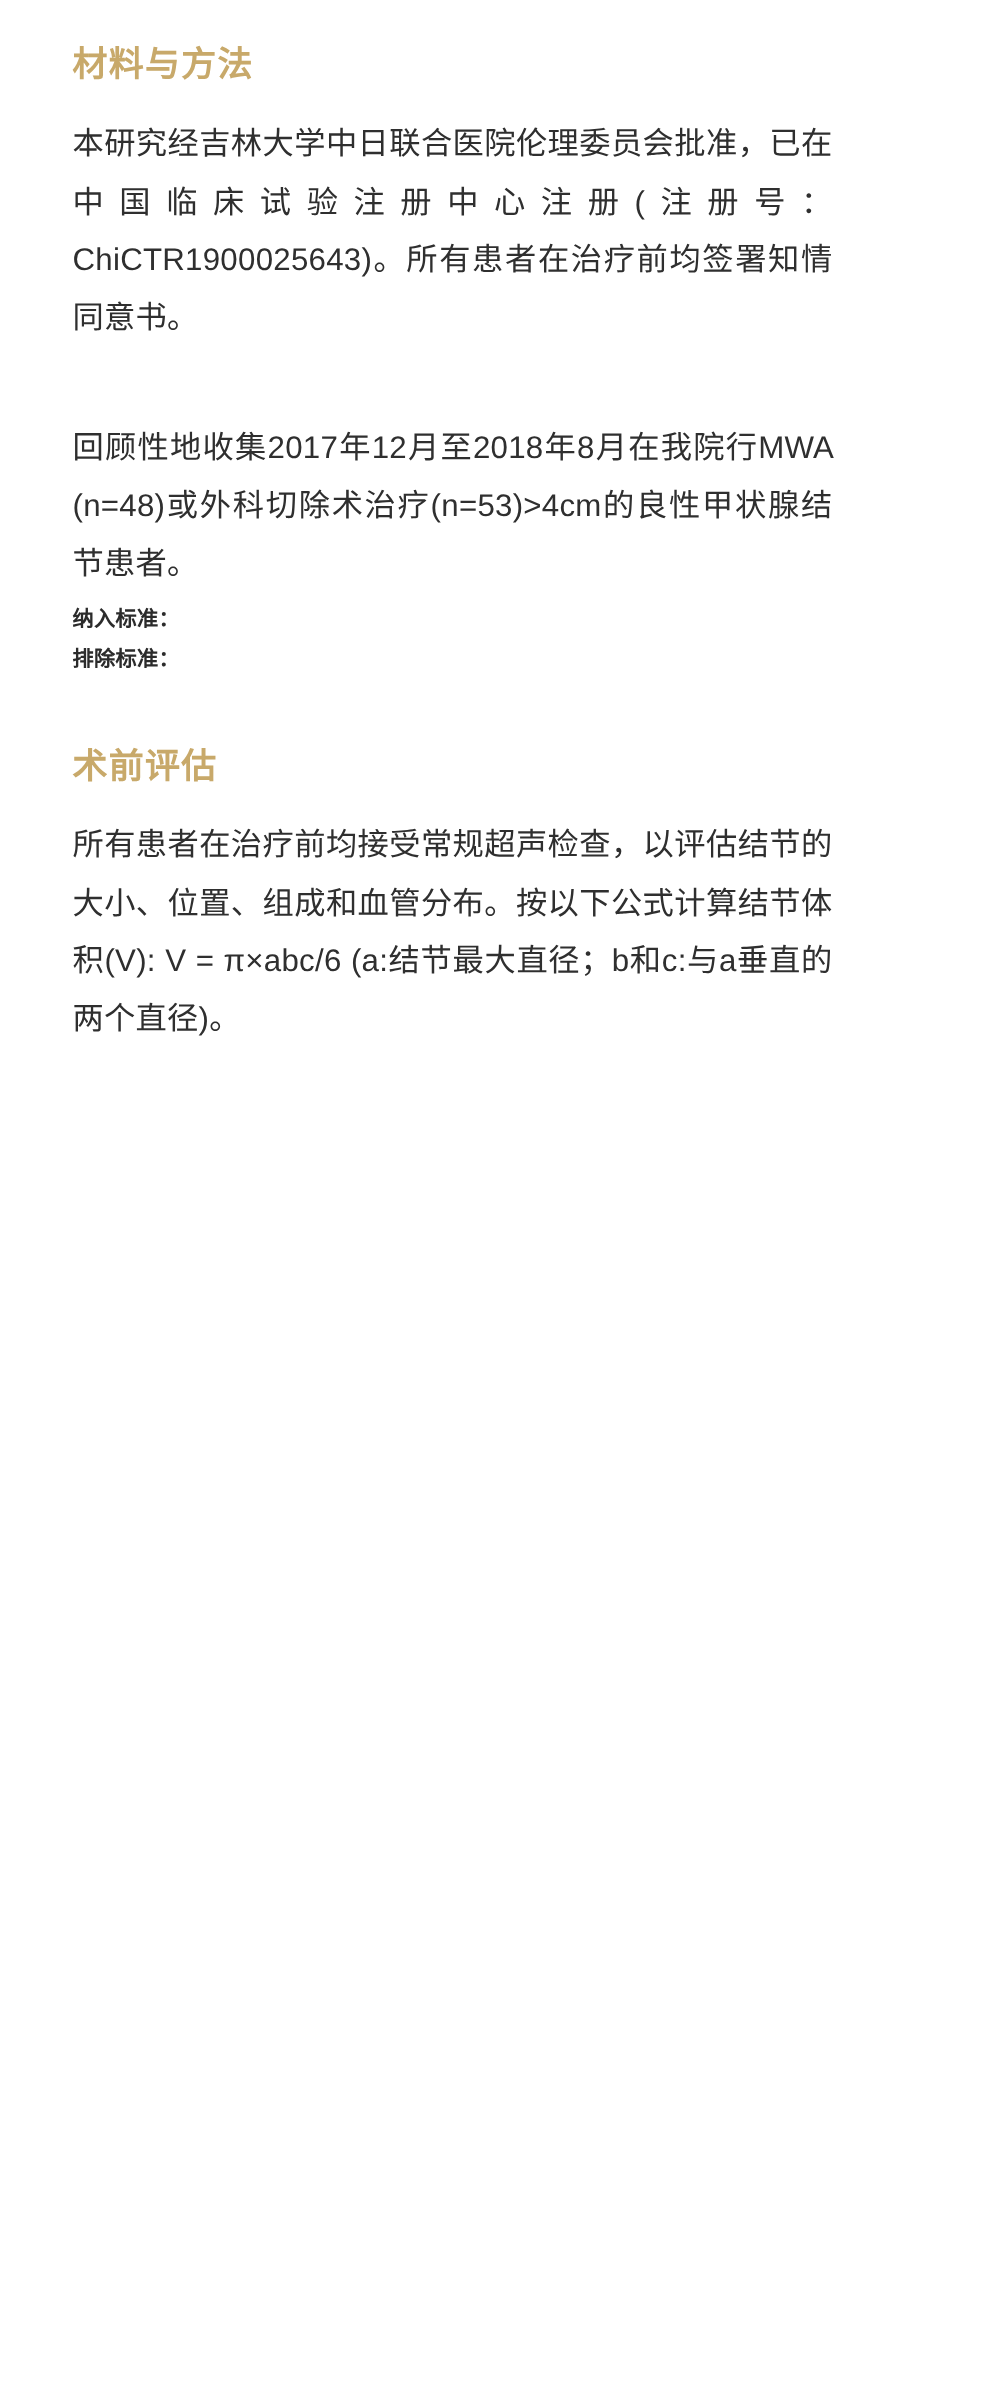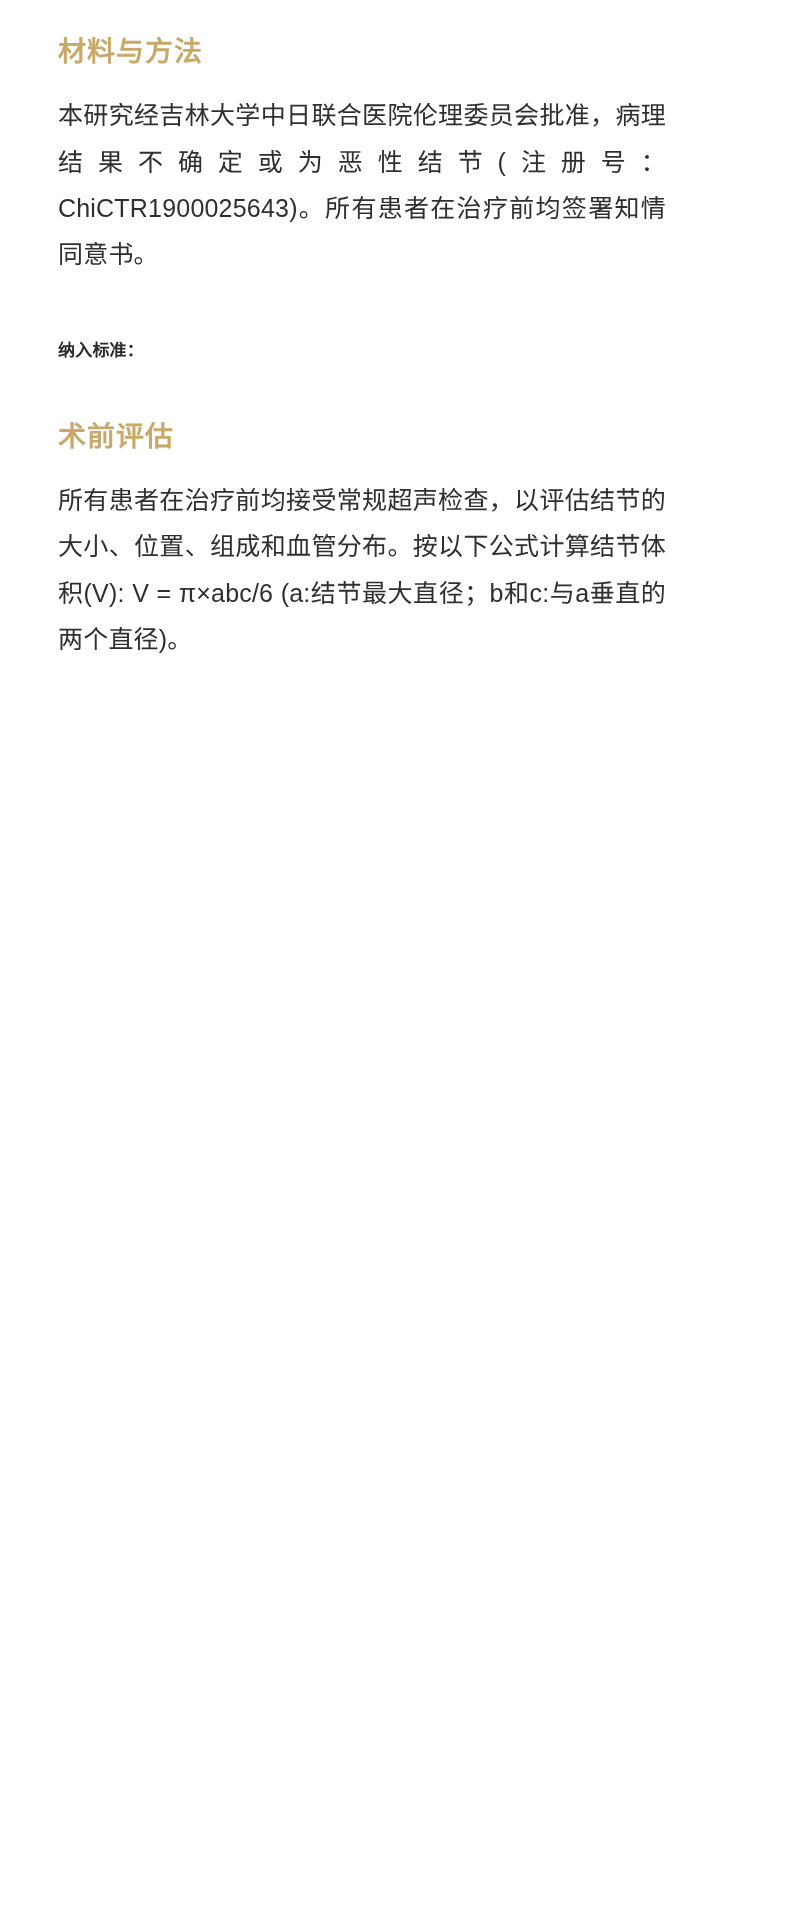--- a/index.html
+++ b/index.html
@@ -51,27 +51,29 @@
   }
   .gap-lg { height: 52px; }
 </style>
 </head>
 <body>
 
 <div class="page">
 
   <div class="section">
     <h2 class="section-heading">材料与方法</h2>
-    <p class="para">本研究经吉林大学中日联合医院伦理委员会批准，病理结果不确定或为恶性结节(注册号：ChiCTR1900025643)。所有患者在治疗前均签署知情同意书。</p>
+    <p class="para">本研究经吉林大学中日联合医院伦理委员会批准，已在中国临床试验注册中心注册(注册号：ChiCTR1900025643)。所有患者在治疗前均签署知情同意书。</p>
   </div>
 
   <div class="gap-lg"></div>
 
   <div class="section">
+    <p class="para">回顾性地收集2017年12月至2018年8月在我院行MWA　(n=48)或外科切除术治疗(n=53)&gt;4cm的良性甲状腺结节患者。</p>
     <p class="sub-label">纳入标准：</p>
+    <p class="sub-label">排除标准：</p>
   </div>
 
   <div class="gap-lg"></div>
 
   <div class="section">
     <h2 class="section-heading">术前评估</h2>
     <p class="para">所有患者在治疗前均接受常规超声检查，以评估结节的大小、位置、组成和血管分布。按以下公式计算结节体积(V): V = π×abc/6 (a:结节最大直径；b和c:与a垂直的两个直径)。</p>
   </div>
 
 </div>

